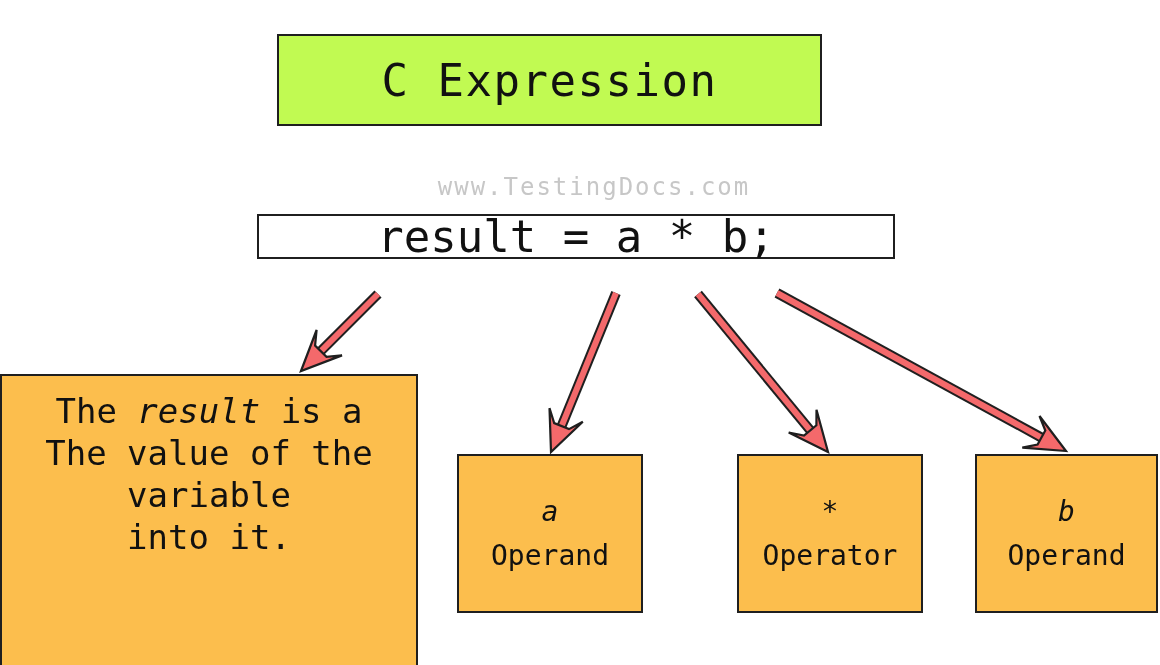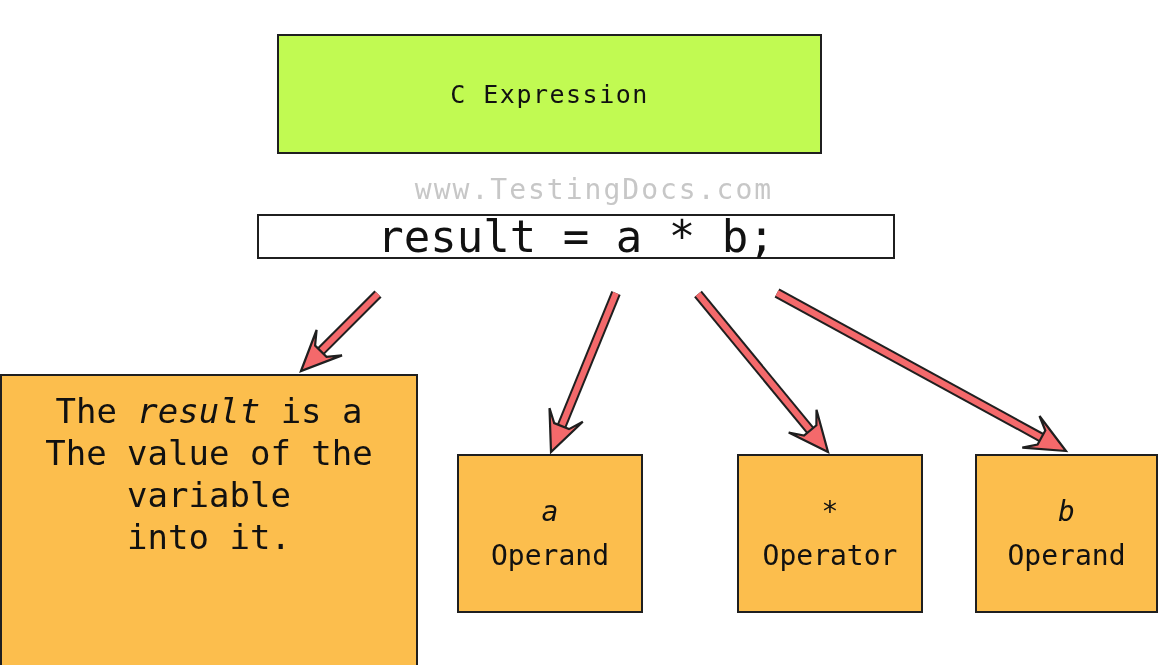--- a/index.html
+++ b/index.html
@@ -7,28 +7,28 @@
     --outline:#1F1F1F; --watermark:#C7C7C7; --bg:#FFFFFF;
   }
   *{margin:0;padding:0;box-sizing:border-box;}
   html,body{width:1160px;height:665px;overflow:hidden;background:var(--bg);
     font-family:"DejaVu Sans Mono","Liberation Mono",monospace;color:#111;}
   .stage{position:relative;width:1160px;height:665px;}
 
   .box{position:absolute;border:2px solid var(--outline);}
 
   .header-box{
-    left:277px;top:34px;width:545px;height:120px;background:var(--green);
+    left:277px;top:34px;width:545px;height:92px;background:var(--green);
     display:flex;align-items:center;justify-content:center;
-    font-size:25px;letter-spacing:1.5px;
+    font-size:44px;letter-spacing:1.5px;
   }
 
   .watermark{
     position:absolute;top:173px;left:594px;transform:translateX(-50%);
-    font-size:28px;letter-spacing:2px;color:var(--watermark);white-space:nowrap;
+    font-size:24px;letter-spacing:2px;color:var(--watermark);white-space:nowrap;
   }
 
   .expression-box{
     left:257px;top:214px;width:638px;height:45px;background:#fff;
     border-width:2.5px;
     display:flex;align-items:center;justify-content:center;
     font-size:44px;white-space:nowrap;
   }
 
   .note-box{

